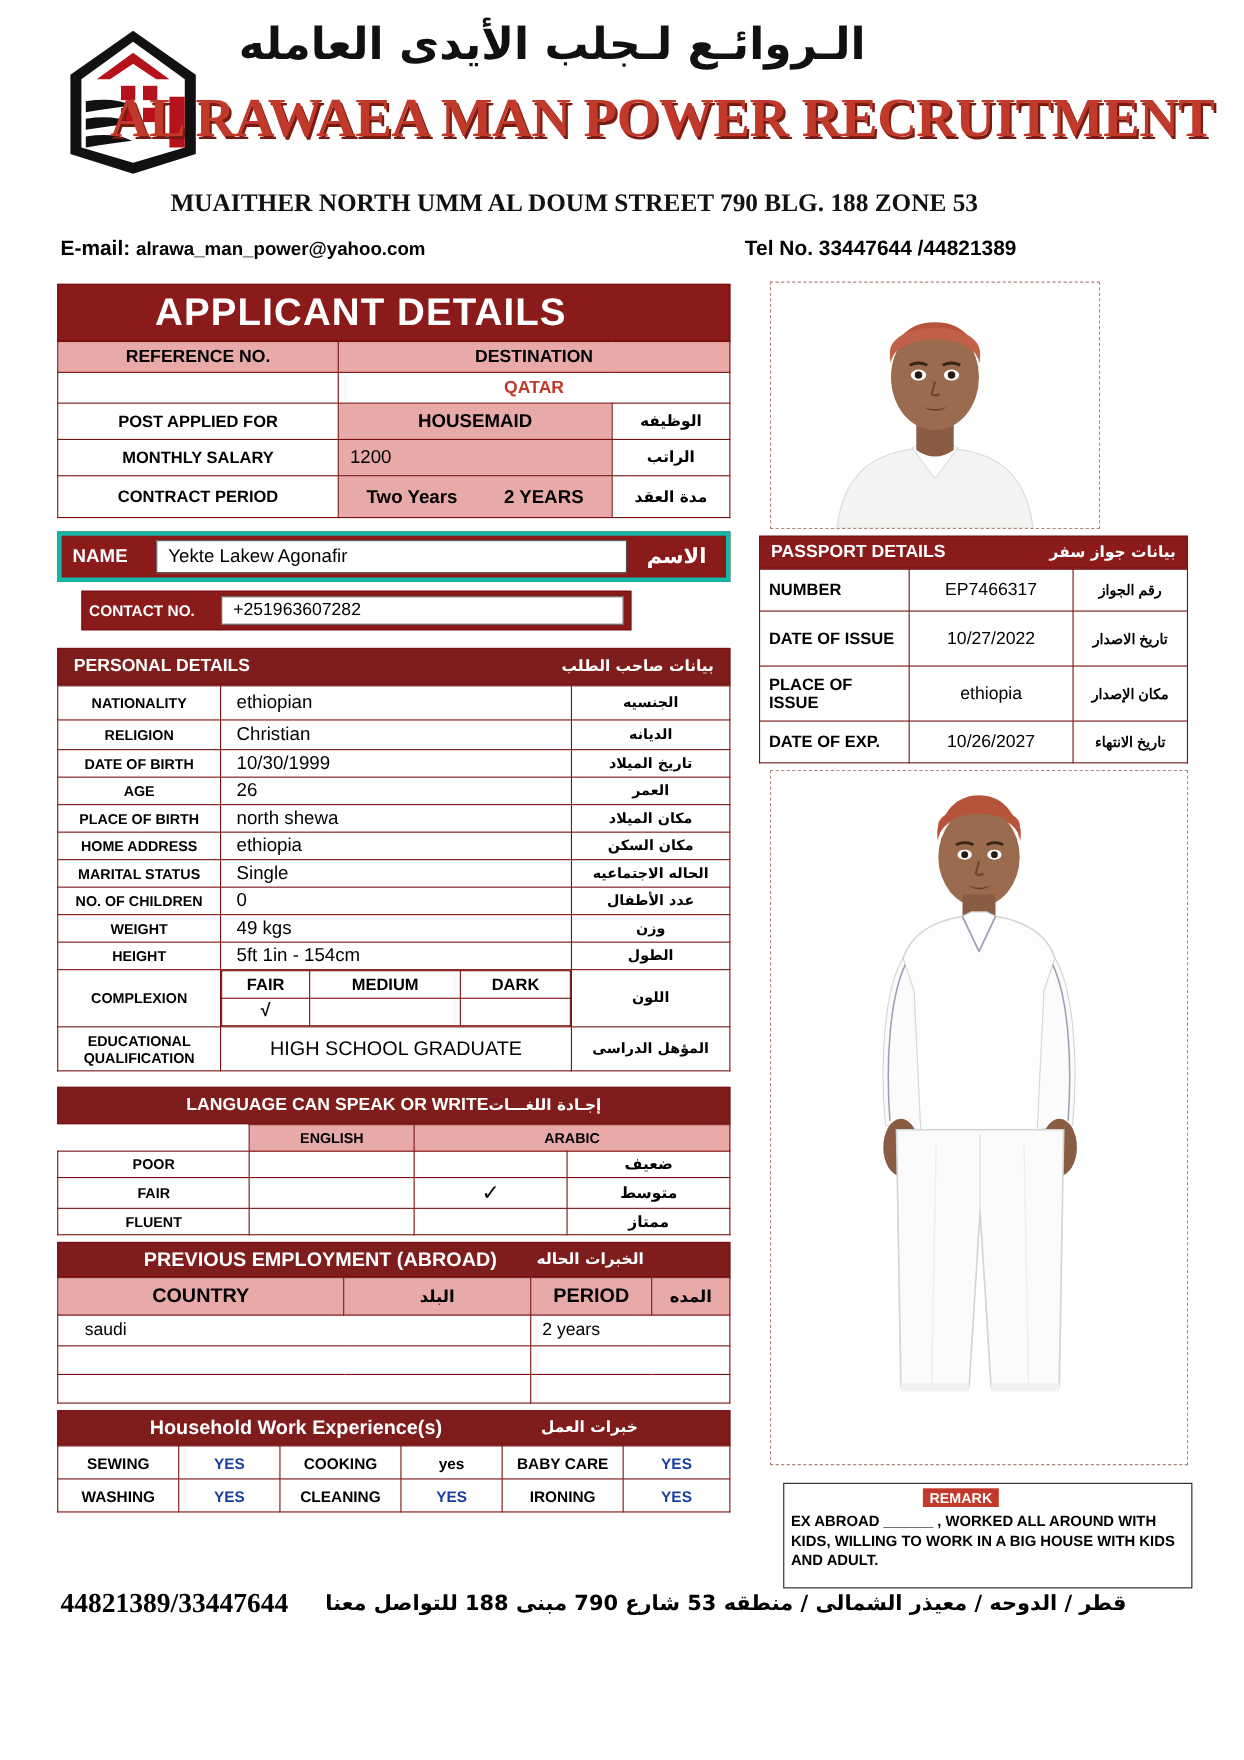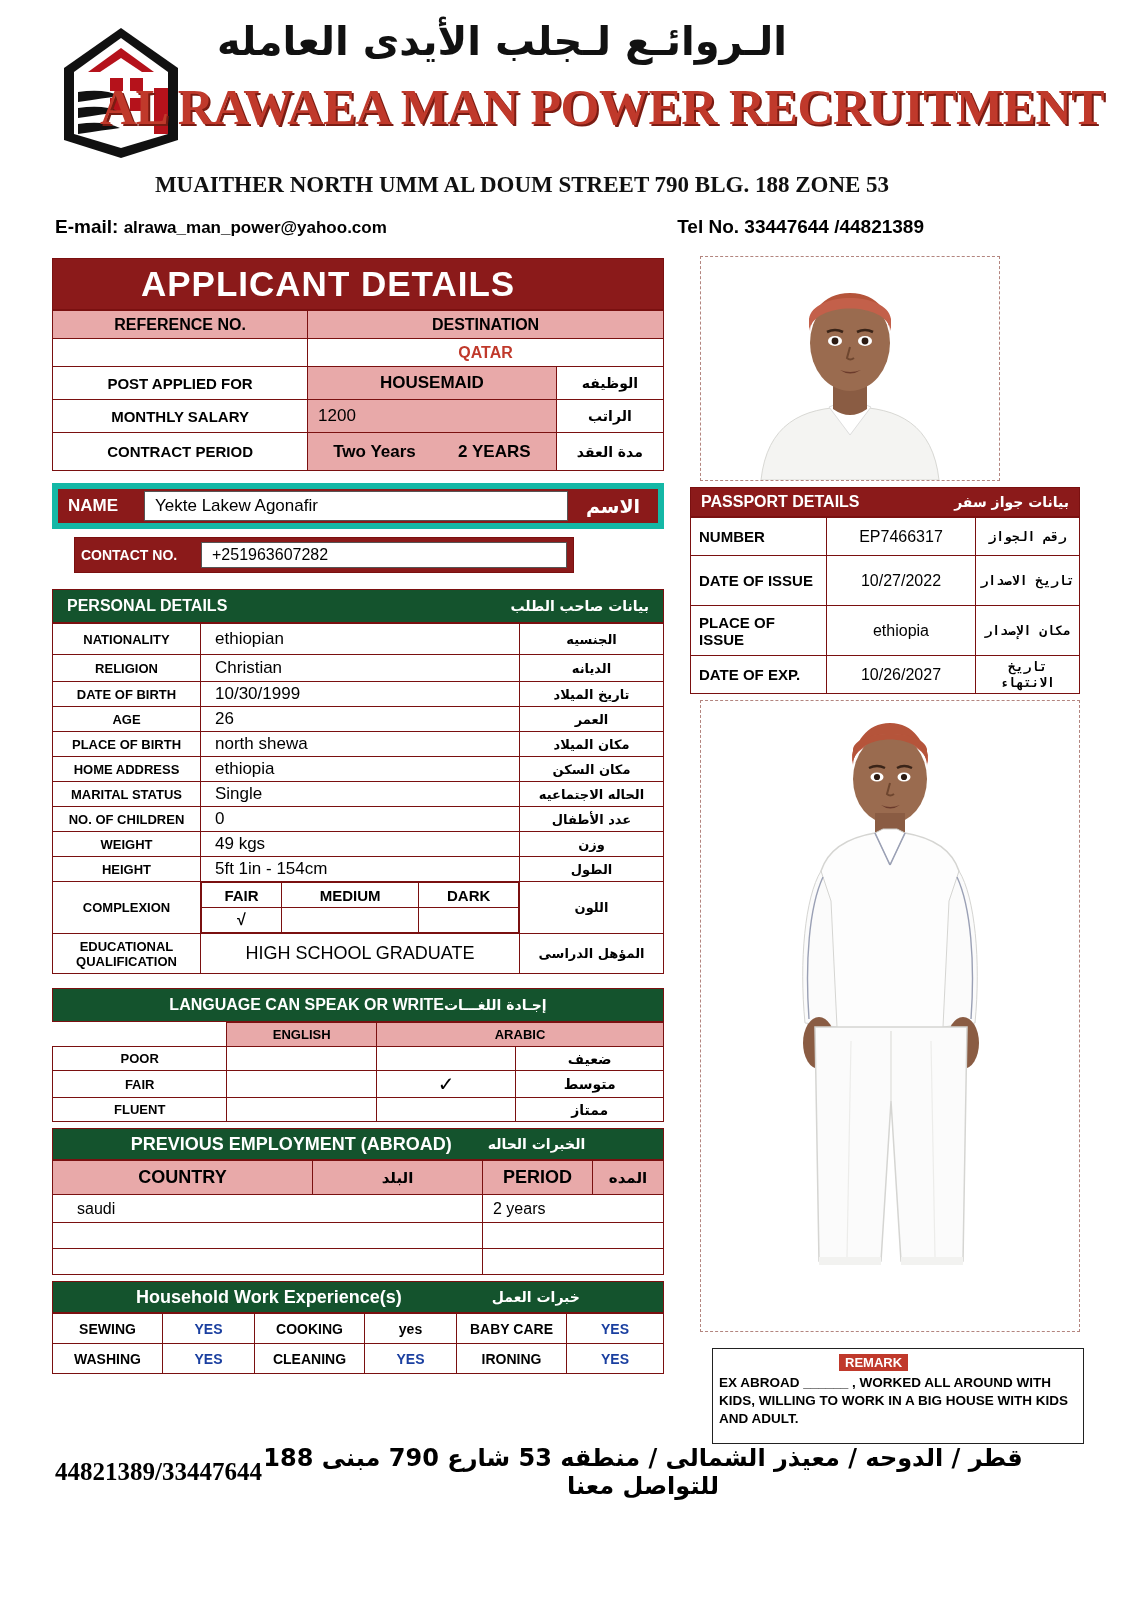--- a/index.html
+++ b/index.html
@@ -69,21 +69,21 @@
   .ar { font-family: "DejaVu Sans", sans-serif; direction: rtl; text-align: center; font-size: 14px; font-weight: bold;}
   .lbl { font-weight: bold; font-size: 15px; text-align: center; }
   .val { font-size: 17px; padding-left: 10px !important; }
 
   .refrow td { height: 28px; font-weight: bold; font-size: 16px; }
   .qatar { color: #c0392b; font-weight: bold; font-size: 17px; }
 
   .name-block {
     margin-top: 12px;
     background: #8b1a1a;
-    border: 6px solid #14b8a6;
+    border: 4px solid #14b8a6;
     height: 46px;
     display: flex; align-items: center; padding: 0 10px;
   }
   .name-block .nm-label { color: #fff; font-weight: bold; font-size: 17px; width: 76px; }
   .name-block .nm-input {
     background: #fff; border: 1px solid #555; height: 30px; flex: 1;
     display: flex; align-items: center; padding-left: 10px; font-size: 17px;
     margin-right: 10px;
   }
   .name-block .nm-ar { color: #fff; font-family: "DejaVu Sans", sans-serif; font-weight: bold; font-size: 19px; width: 70px; text-align: center; }
@@ -94,21 +94,21 @@
     height: 36px; width: 500px;
     display: flex; align-items: center; padding: 0 6px;
   }
   .contact-block .ct-label { color: #fff; font-weight: bold; font-size: 14px; width: 120px; }
   .contact-block .ct-input {
     background: #fff; border: 1px solid #555; height: 26px; flex: 1;
     display: flex; align-items: center; padding-left: 10px; font-size: 16px;
   }
 
   .section-banner {
-    background: #14532d; color: #fff; border: 1px solid #7a1010;
+    background: #7f1d1d; color: #fff; border: 1px solid #7a1010;
     height: 34px; display: flex; align-items: center; justify-content: space-between;
     padding: 0 14px; font-weight: bold; font-size: 16px;
   }
   .section-banner .ar-sub { font-family: "DejaVu Sans", sans-serif; font-size: 14px; }
 
   .personal-wrap { margin-top: 16px; }
   table.personal { border-collapse: collapse; width: 100%; }
   table.personal td { border: 1px solid #7a1010; }
   table.personal td.l { width: 148px; text-align: center; font-weight: bold; font-size: 13px; padding: 3px; }
   table.personal td.v { padding-left: 14px; font-size: 17px; }
@@ -139,21 +139,21 @@
   .photo-top {
     position: absolute; left: 700px; top: 256px; width: 300px; height: 225px;
     border: 1px dashed #b3857f;
     overflow: hidden; background: #fff;
   }
   .passport-box { position: absolute; left: 690px; top: 487px; width: 390px; }
   table.passport { border-collapse: collapse; width: 100%; }
   table.passport td { border: 1px solid #7a1010; }
   table.passport td.l { font-weight: bold; font-size: 15px; padding: 5px 8px; width: 136px; }
   table.passport td.v { font-size: 16px; text-align: center; }
-  table.passport td.a { font-family: Liberation Mono, monospace; direction: rtl; text-align: center; font-size: 13px; font-weight: bold; width: 104px; }
+  table.passport td.a { font-family: Liberation Sans, sans-serif; direction: rtl; text-align: center; font-size: 13px; font-weight: bold; width: 104px; }
   .pp-banner { background: #8b1a1a; color: #fff; height: 30px; display: flex; align-items: center; justify-content: space-between; padding: 0 10px; font-weight: bold; font-size: 16px; border: 1px solid #7a1010; }
   .pp-banner .ar-sub { font-family: "DejaVu Sans", sans-serif; font-size: 14px; }
 
   .photo-full {
     position: absolute; left: 700px; top: 700px; width: 380px; height: 632px;
     border: 1px dashed #b3857f; background: #fff; overflow: hidden;
   }
 
   .remark-box {
     position: absolute; left: 712px; top: 1348px; width: 372px; height: 96px;
@@ -162,21 +162,21 @@
   .remark-badge { background: #c0392b; color: #fff; font-weight: bold; font-size: 13px; padding: 1px 6px; display: inline-block; margin-left: 120px; }
   .remark-text { font-size: 13.5px; font-weight: bold; line-height: 1.35; margin-top: 3px; }
 
   
   .footer {
     position: absolute; left: 55px; right: 20px; top: 1444px;
     display: flex; align-items: center; justify-content: space-between;
     font-weight: bold;
   }
   .footer .phones { font-size: 25px; font-family: "Liberation Serif", serif; }
-  .footer .ar-foot { font-family: "DejaVu Sans", sans-serif; direction: rtl; font-size: 24px; text-align: center; }
+  .footer .ar-foot { font-family: "DejaVu Sans", sans-serif; direction: rtl; font-size: 19px; }
 </style>
 </head>
 <body>
 
 <div class="page">
 
   <div class="header">
     <div class="logo">
       <svg width="126" height="140" viewBox="0 0 126 140">
         <polygon points="63,6 120,46 120,118 63,136 6,118 6,46" fill="#111"></polygon>

